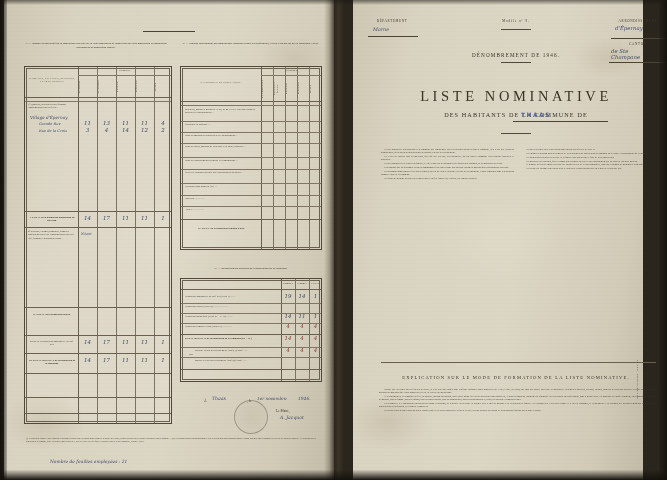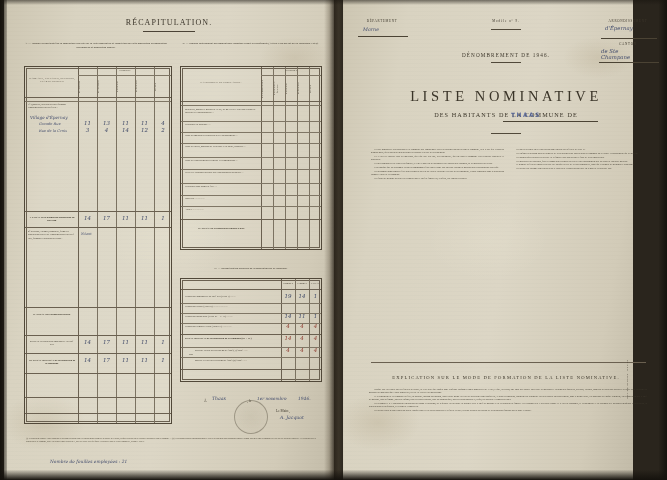--- a/index.html
+++ b/index.html
@@ -19,21 +19,21 @@
   
   .page {
     position: absolute;
     top: 0;
     height: 480px;
     background:
       repeating-linear-gradient(0deg, rgba(0,0,0,0.012) 0px, rgba(0,0,0,0.012) 1px, rgba(255,255,255,0) 1px, rgba(255,255,255,0) 4px),
       linear-gradient(100deg, #cdc6b2 0%, #d9d3c1 18%, #dcd6c5 55%, #d2cbb8 85%, #c2bba8 100%);
   }
   .page.left  { left: 4px;  width: 330px; }
-  .page.right { left: 343px; width: 290px; }
+  .page.right { left: 353px; width: 290px; }
 
   .gutter {
     position: absolute; top: 0; left: 324px; width: 20px; height: 480px;
     background: linear-gradient(90deg,
       rgba(90,80,62,0.00) 0%,
       rgba(90,80,62,0.35) 26%,
       rgba(45,38,28,0.78) 50%,
       rgba(90,80,62,0.33) 74%,
       rgba(90,80,62,0.00) 100%);
     pointer-events: none;
@@ -175,21 +175,20 @@
   .cross-rule { position:absolute; background:#6a6050; }
 </style>
 </head>
 <body>
 
 <div id="root">
 
   <div class="page left">
     <div class="foxing"></div>
 
-    <div class="recap-title">RÉCAPITULATION.</div>
     <div class="recap-rule"></div>
 
     <div class="sec-head" style="top:41px; left:18px; width:148px;">A. — Tableau récapitulatif de la population inscrite sur la liste nominative et répartition de cette population en population agglomérée et population éparse.</div>
 
     <div class="sec-head" style="top:41px; left:175px; width:143px;">B. — Tableau déterminant des populations comptées à part en conformité (Article 2 du décret du 22 novembre 1945).</div>
 
     <div class="tbl" style="top:66px; left:20px; width:148px; height:358px;">
       <div class="outer2"></div>
 
       <div class="vline" style="left:53px;"></div>

